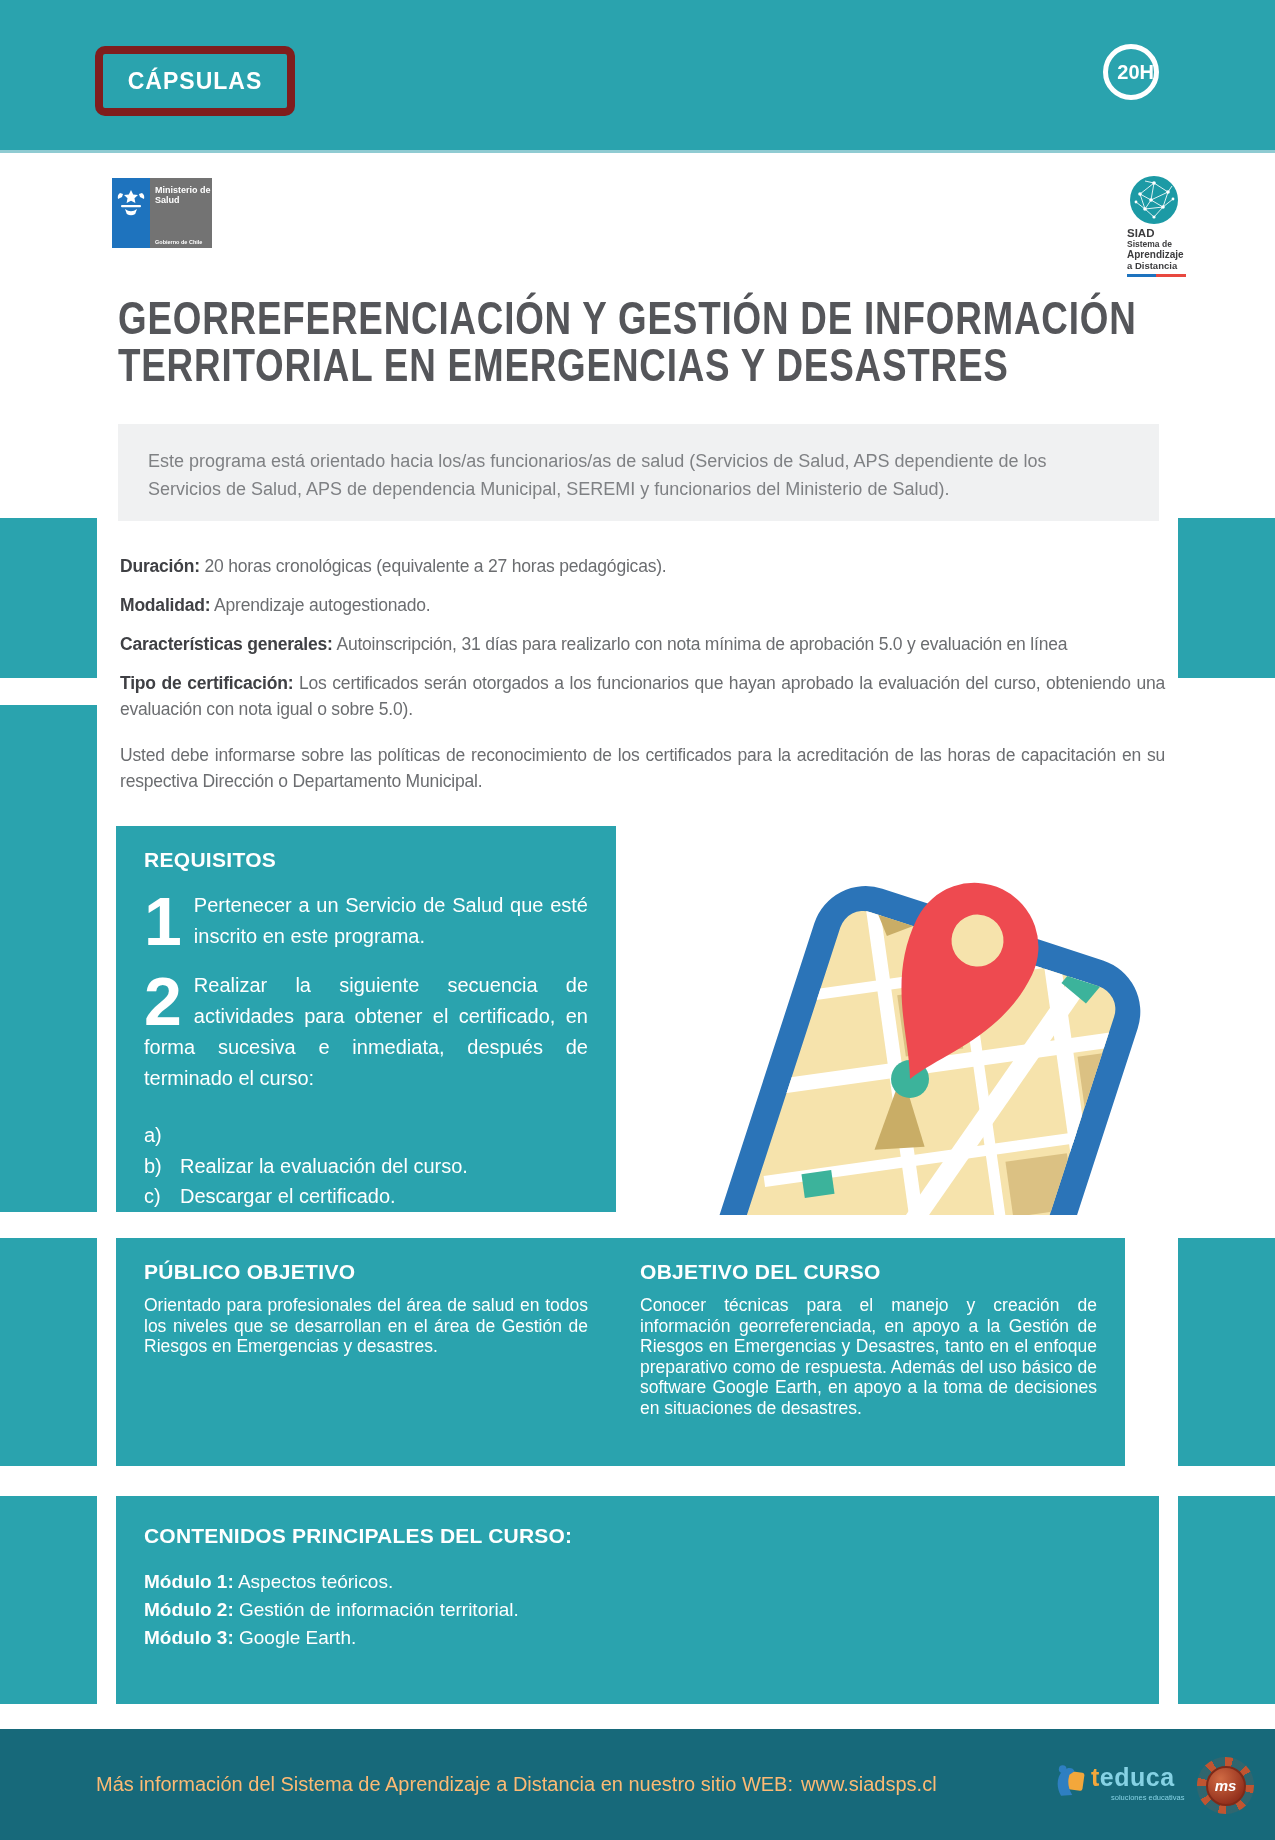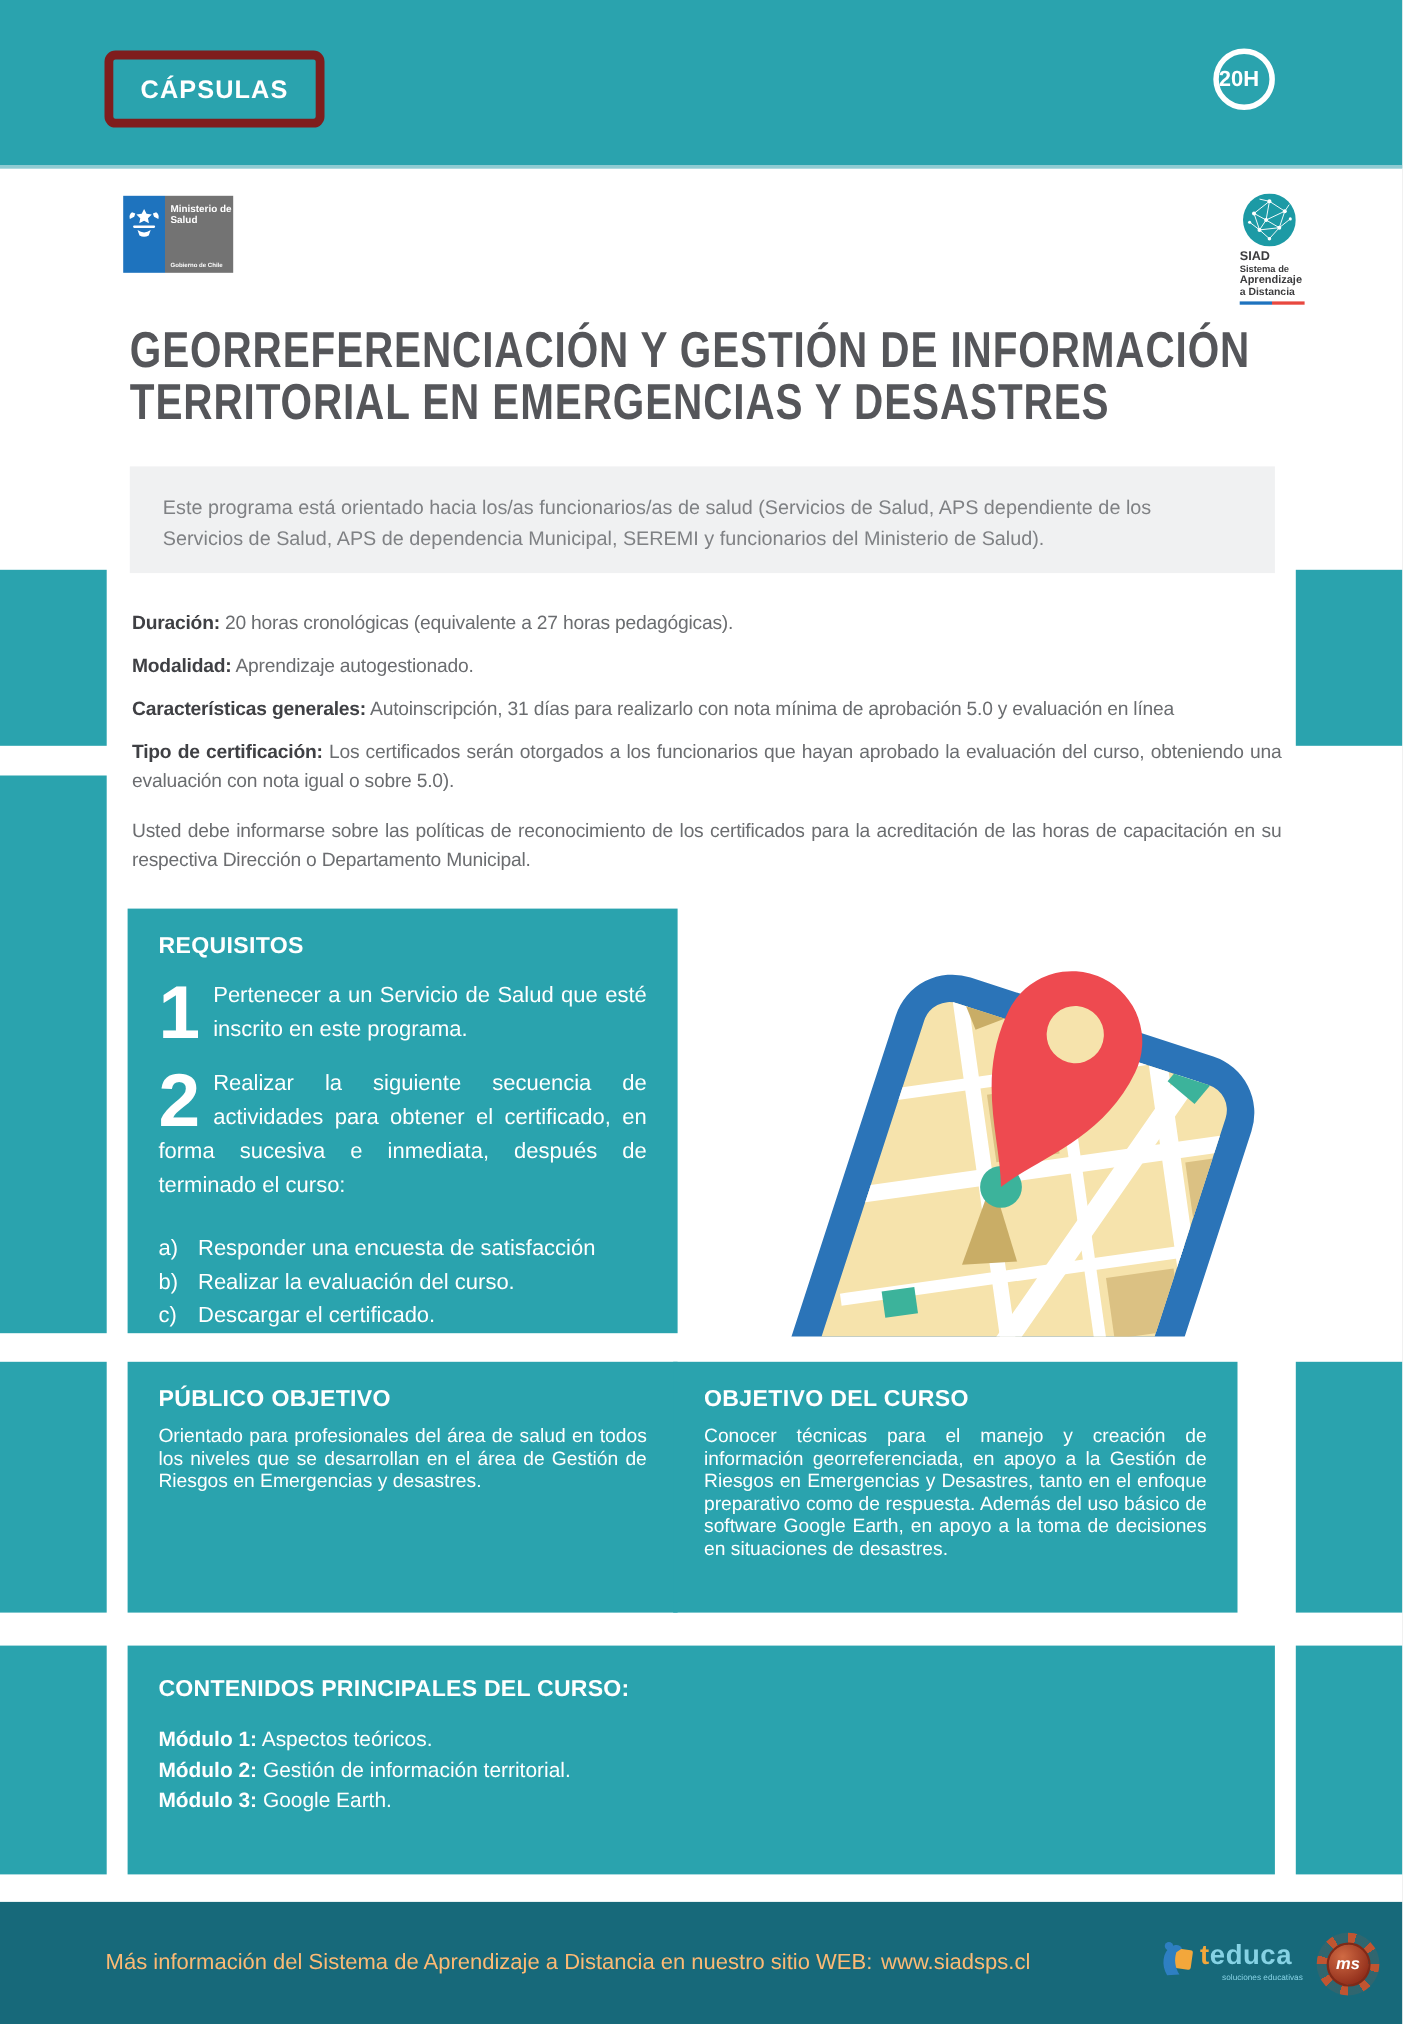--- a/index.html
+++ b/index.html
@@ -6,21 +6,21 @@
   #page{position:relative;width:1275px;height:1840px;background:#ffffff;overflow:hidden;
         font-family:"Liberation Sans",sans-serif;margin:0 auto;}
 
   
   .header{position:absolute;left:0;top:0;width:1275px;height:153px;background:#2AA3AE;
           border-bottom:3px solid #8FCBD2;box-sizing:border-box;}
   .capsulas{position:absolute;left:95px;top:46px;width:184px;height:54px;border:8px solid #7f1d1d;
             border-radius:10px;display:flex;align-items:center;justify-content:center;
             color:#fff;font-weight:bold;font-size:23px;letter-spacing:1px;}
   .badge20{position:absolute;left:1103px;top:44px;width:46px;height:46px;border:5px solid #fff;
-           border-radius:50%;display:flex;align-items:center;justify-content:flex-start;
+           border-radius:50%;display:flex;align-items:center;justify-content:flex-end;
            color:#fff;font-weight:bold;font-size:20px;}
 
   
   .minsal{position:absolute;left:112px;top:178px;width:100px;height:70px;display:flex;}
   .minsal-blue{width:38px;background:#1E73BE;position:relative;}
   .minsal-red{flex:1;background:#737373;position:relative;color:#fff;}
   .minsal-name{position:absolute;top:7px;left:5px;font-size:9px;line-height:10px;font-weight:bold;}
   .minsal-gob{position:absolute;bottom:3px;left:5px;font-size:5.5px;font-weight:bold;white-space:nowrap;}
   .crest{position:absolute;left:2px;top:6px;}
 
@@ -192,21 +192,20 @@
       <span class="req-num">1</span>
       <span>Pertenecer a un Servicio de Salud que esté inscrito en este programa.</span>
     </div>
     <div class="req-item">
       <span class="req-num">2</span>
       <span>Realizar la siguiente secuencia de actividades para obtener el certificado, en forma sucesiva e inmediata, después de terminado el curso:</span>
     </div>
     <div class="req-steps">
       <div class="step">
         <span class="step-letter">a)</span>
-        <span>Responder una encuesta de satisfacción</span>
       </div>
       <div class="step">
         <span class="step-letter">b)</span>
         <span>Realizar la evaluación del curso.</span>
       </div>
       <div class="step">
         <span class="step-letter">c)</span>
         <span>Descargar el certificado.</span>
       </div>
     </div>

